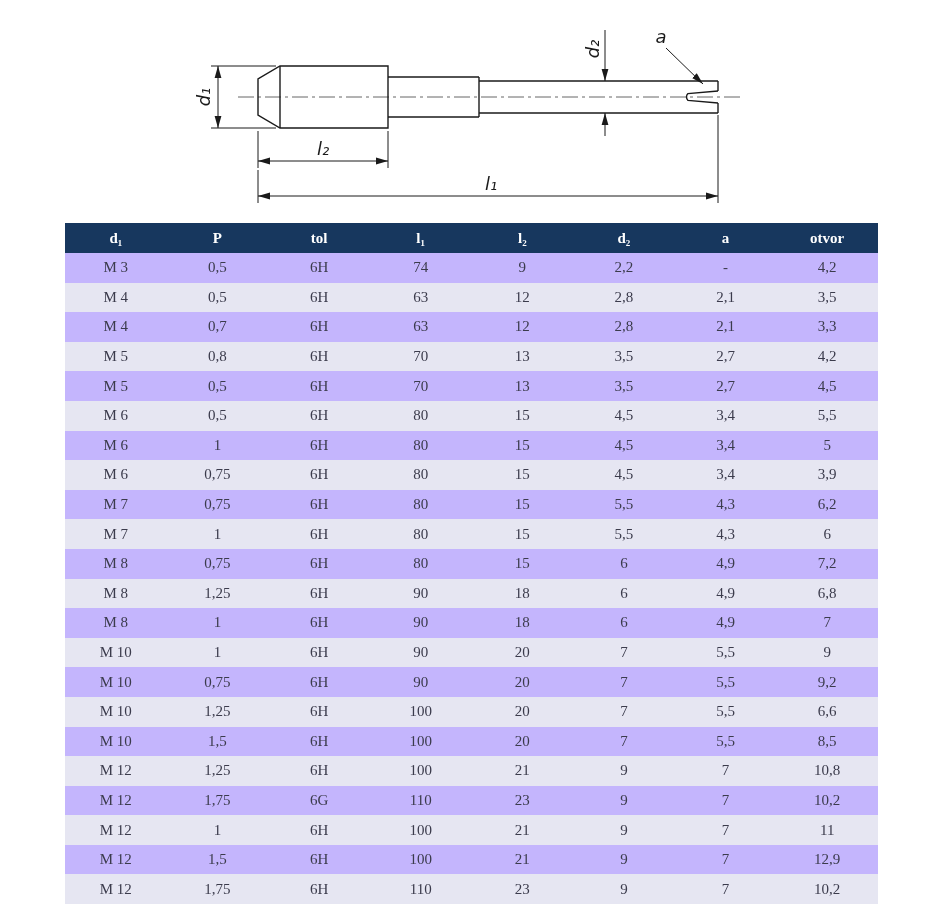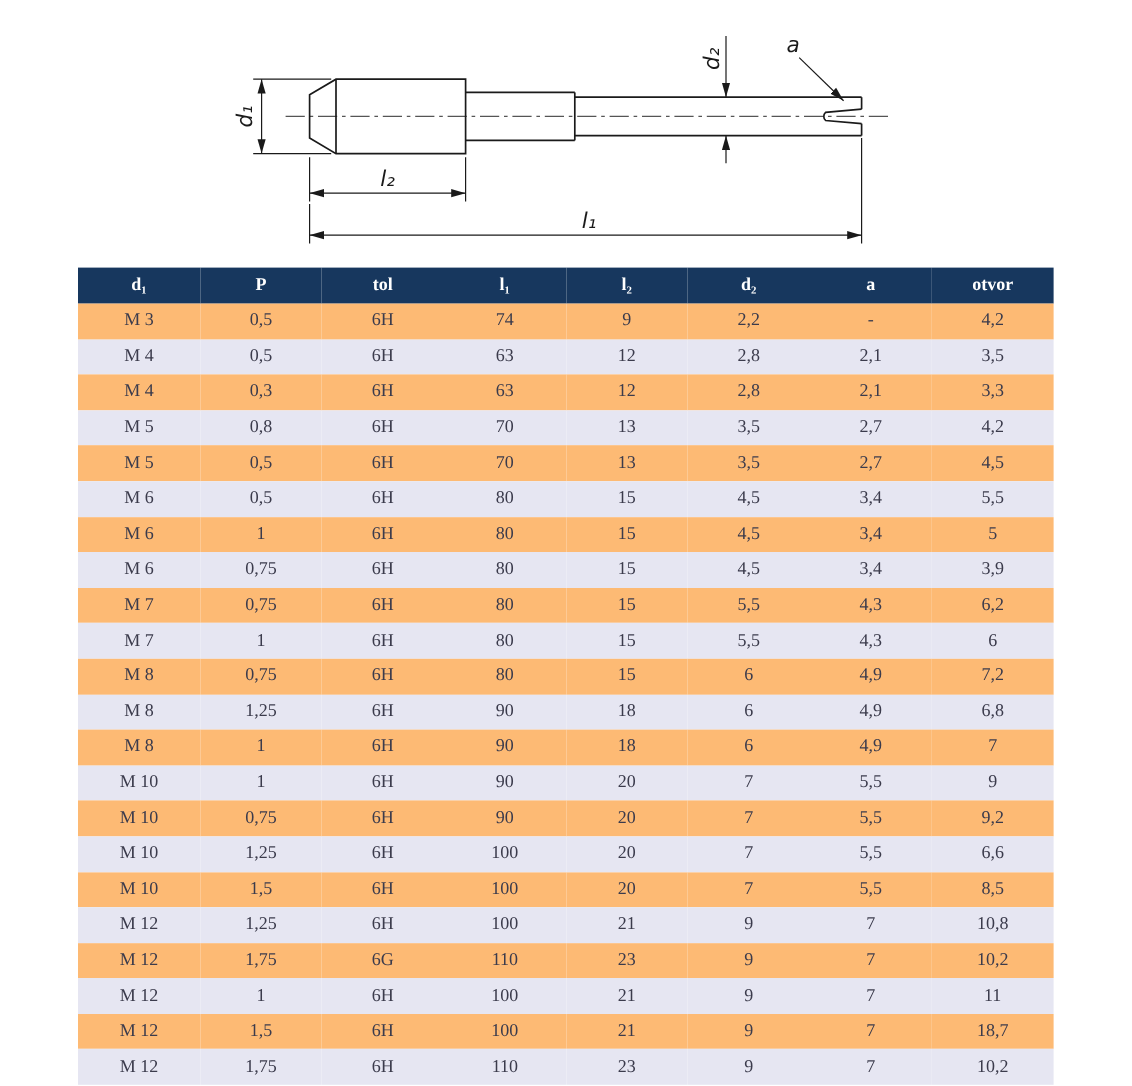--- a/index.html
+++ b/index.html
@@ -40,21 +40,21 @@
     text-align: center;
     vertical-align: middle;
   }
   .dim-table td {
     color: #3b3b4c;
     font-size: 15px;
     height: 29.6px;
     text-align: center;
     vertical-align: middle;
   }
-  .dim-table tbody tr { background: #fdba74; }
+  .dim-table tbody tr { background: #c4b5fd; }
   .dim-table tbody tr:nth-child(even) { background: #e6e6f2; }
 </style>
 </head>
 <body>
 
 <div class="drawing-wrap">
   <svg viewBox="0 0 943 218" width="943" height="218">
     <defs>
       <marker id="arrow" markerUnits="userSpaceOnUse" markerWidth="12" markerHeight="10" refX="12" refY="5" orient="auto-start-reverse">
         <path d="M12,5 L0,1.6 L0,8.4 Z" fill="#1a1a1a"></path>
@@ -130,21 +130,21 @@
         <td>0,5</td>
         <td>6H</td>
         <td>63</td>
         <td>12</td>
         <td>2,8</td>
         <td>2,1</td>
         <td>3,5</td>
       </tr>
       <tr>
         <td>M 4</td>
-        <td>0,3</td>
+        <td>0,7</td>
         <td>6H</td>
         <td>63</td>
         <td>12</td>
         <td>2,8</td>
         <td>2,1</td>
         <td>3,3</td>
       </tr>
       <tr>
         <td>M 5</td>
         <td>0,8</td>
@@ -316,21 +316,21 @@
         <td>11</td>
       </tr>
       <tr>
         <td>M 12</td>
         <td>1,5</td>
         <td>6H</td>
         <td>100</td>
         <td>21</td>
         <td>9</td>
         <td>7</td>
-        <td>18,7</td>
+        <td>12,9</td>
       </tr>
       <tr>
         <td>M 12</td>
         <td>1,75</td>
         <td>6H</td>
         <td>110</td>
         <td>23</td>
         <td>9</td>
         <td>7</td>
         <td>10,2</td>

